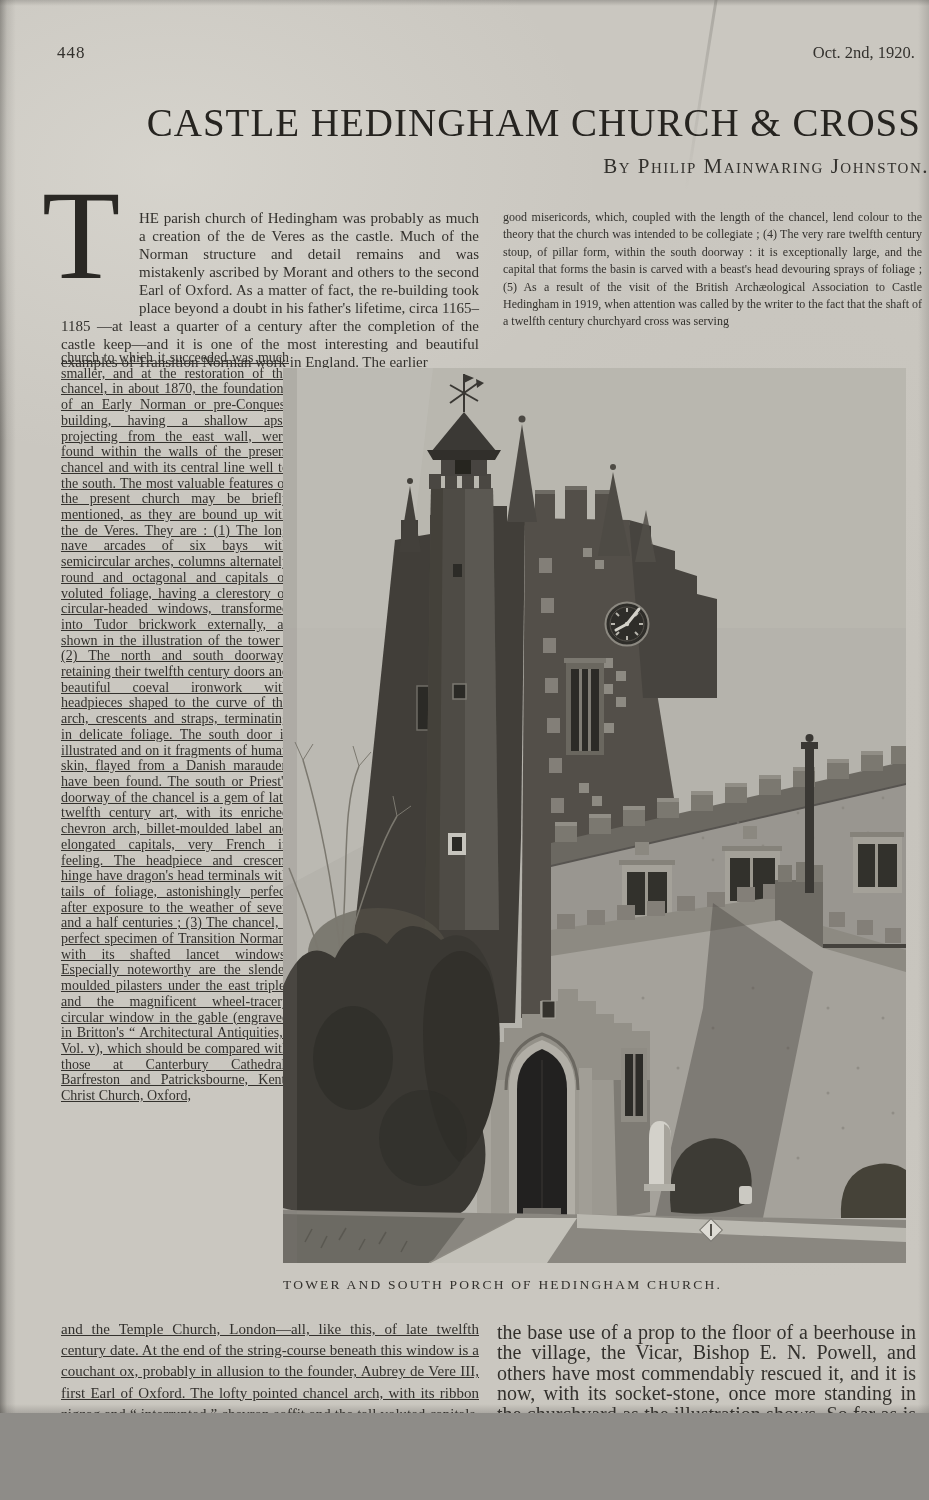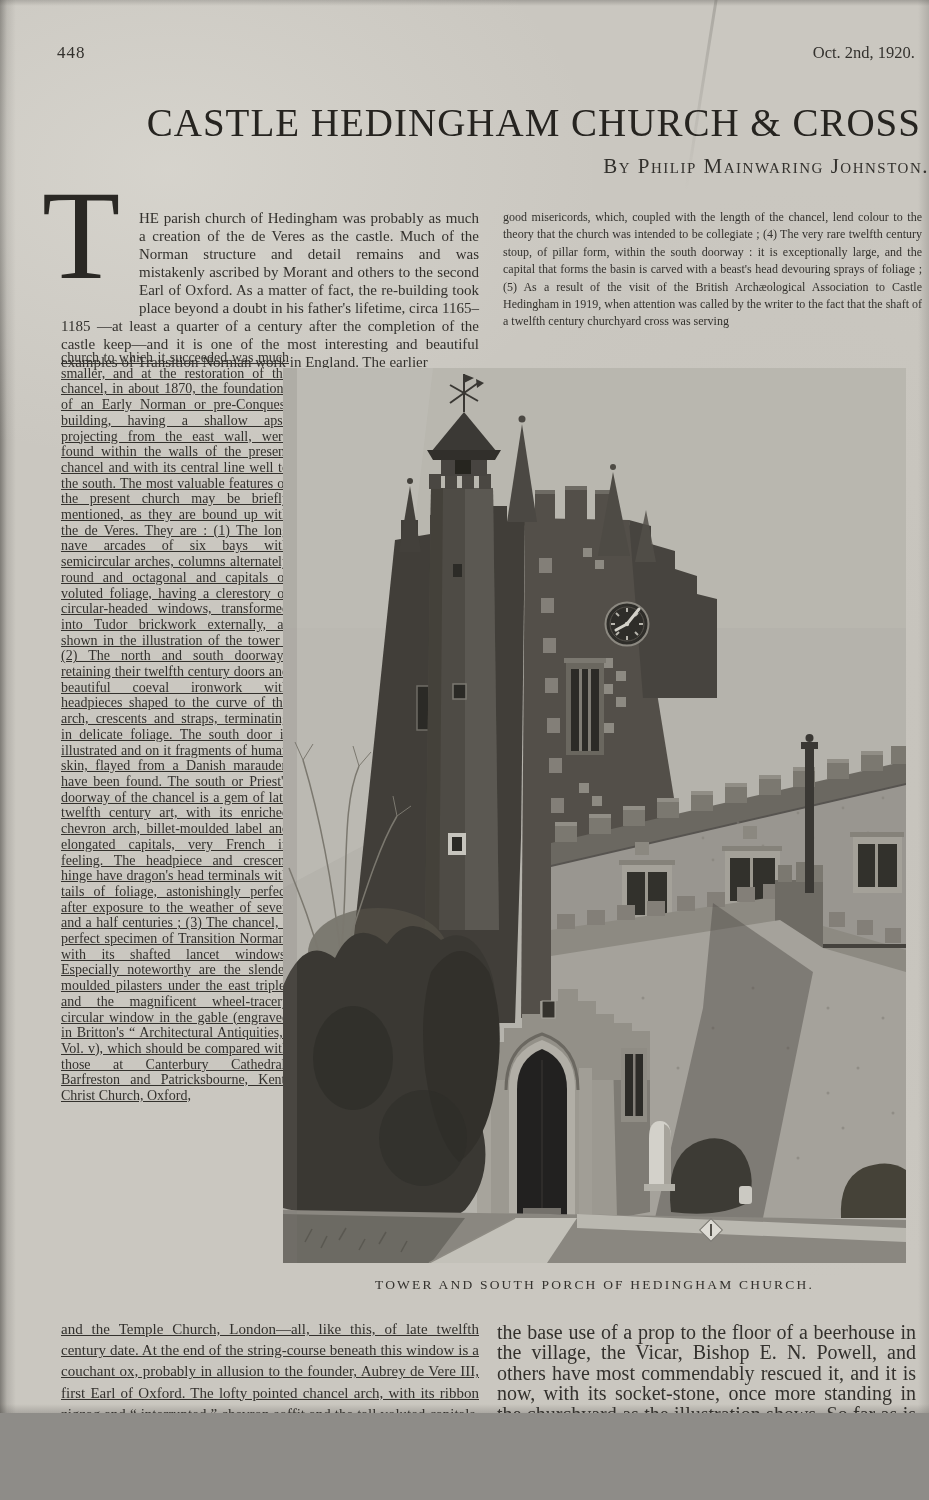--- a/index.html
+++ b/index.html
@@ -26,21 +26,21 @@
   .byline{position:absolute;left:0;right:0;top:154px;text-align:right;
     font-variant:small-caps;font-size:21px;letter-spacing:1.5px;}
   p.col{margin:16px;text-align:justify;}
   .intro-left{position:absolute;left:45px;top:193px;width:418px;font-size:15px;line-height:18px;}
   .intro-right{position:absolute;left:487px;top:193px;width:419px;font-size:12px;line-height:17.4px;}
   .dropcap-spacer{float:left;width:78px;height:93px;}
   .dropcap{position:absolute;left:42px;top:171px;font-size:128px;line-height:1;color:#2a2824;}
   .narrow{position:absolute;left:45px;top:334px;width:228px;height:952px;overflow:hidden;
     font-size:14px;line-height:15.7px;text-decoration:underline;}
   .photo{position:absolute;left:283px;top:368px;width:623px;height:895px;}
-  .caption{position:absolute;left:283px;top:1277px;width:623px;text-align:center;
+  .caption{position:absolute;left:283px;top:1277px;width:623px;
     font-size:13.5px;letter-spacing:2.2px;}
   .bottom-left{position:absolute;left:45px;top:1303px;width:418px;font-size:15px;line-height:21.2px;text-decoration:underline;}
   .bottom-right{position:absolute;left:481px;top:1306px;width:419px;font-size:20px;line-height:20.4px;}
 </style>
 </head>
 <body>
 
 <div class="page">
   <div class="crease"></div>
 

